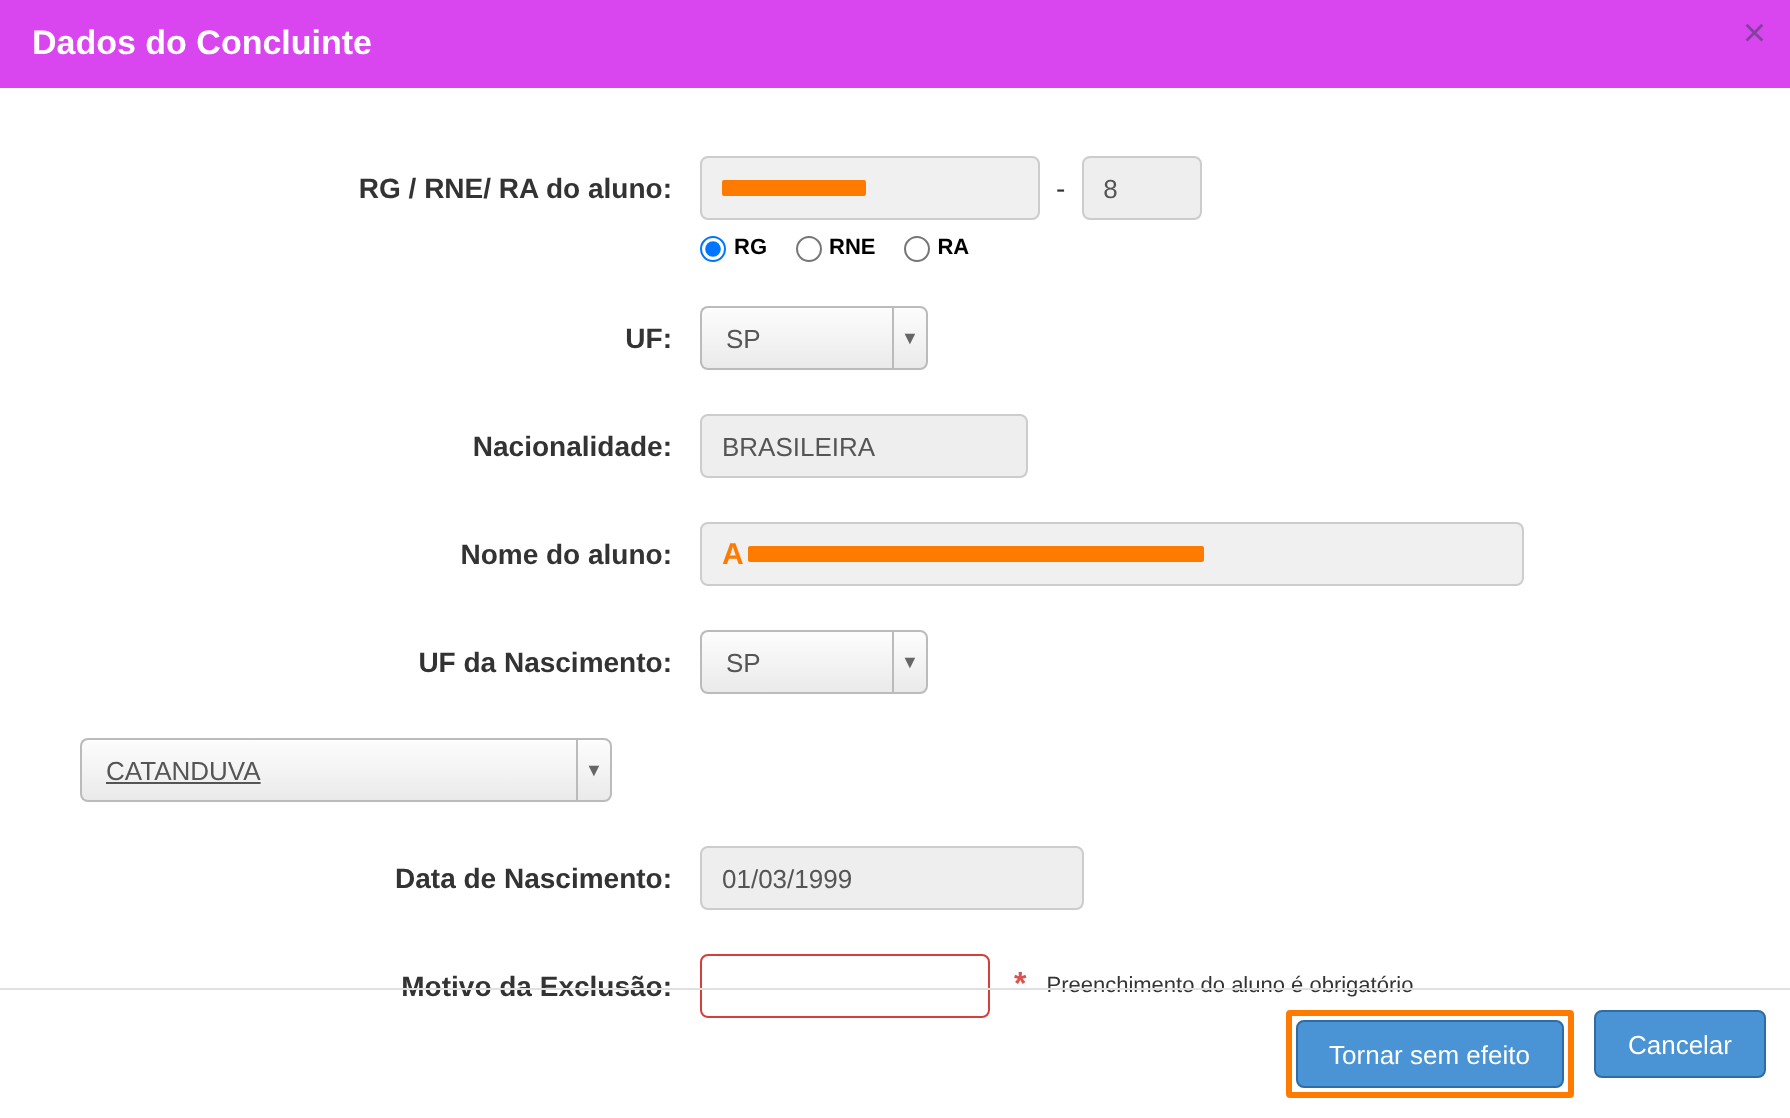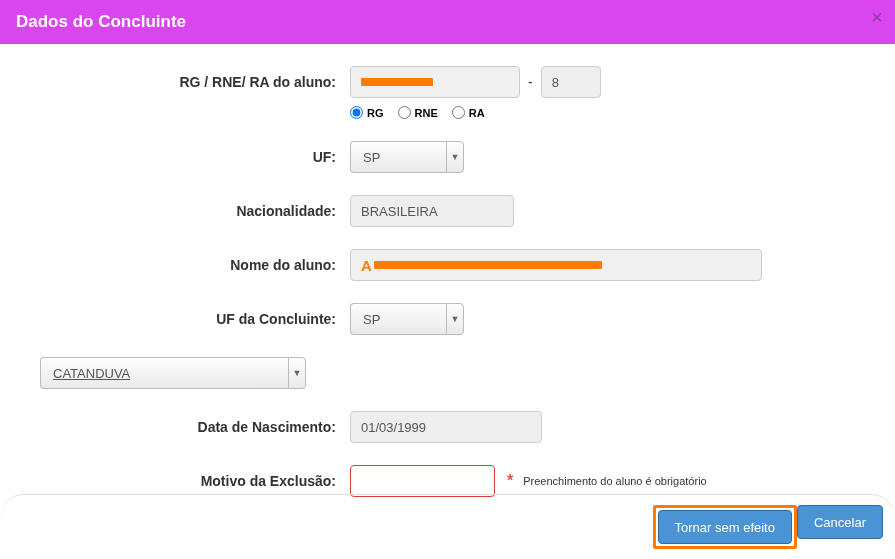--- a/index.html
+++ b/index.html
@@ -22,21 +22,21 @@
     position: absolute;
     right: 12px;
     top: 6px;
     font-size: 20px;
     color: #2c3e50;
     opacity: 0.5;
     cursor: pointer;
     font-weight: normal;
   }
   .form-body {
-    padding: 22px 40px 10px 40px;
+    padding: 34px 40px 10px 40px;
   }
   .form-row {
     display: flex;
     align-items: center;
     margin-bottom: 22px;
   }
   .form-label {
     width: 310px;
     text-align: right;
     padding-right: 14px;
@@ -77,21 +77,21 @@
   }
   .dash { color:#333; font-size:14px; padding: 0 2px;}
   .radio-row {
     display:flex;
     gap: 14px;
     align-items:center;
     margin-top: -14px;
     margin-bottom: 22px;
     margin-left: 310px;
   }
-  .radio-item { display:flex; align-items:center; gap:4px; font-size:11px; font-weight:bold; }
+  .radio-item { display:flex; gap:4px; font-size:11px; font-weight:bold; }
   .select-box {
     display:inline-flex;
     align-items:flex-end;
   }
   .select-main {
     height: 32px;
     border: 1px solid #bbb;
     border-right: none;
     border-radius: 4px 0 0 4px;
     background: linear-gradient(#fdfdfd,#eaeaea);
@@ -113,21 +113,21 @@
     border: 1px solid #d43f3a;
     background: #fff;
   }
   .req-msg { font-size: 11px; color:#333; }
   .req-star { color:#d9534f; font-weight:bold; margin-right:4px; margin-left:6px;}
   .footer {
     position:absolute;
     bottom:0; left:0; right:0;
     border-top: 1px solid #e0e0e0;
     padding: 10px 12px;
-    display:flex; justify-content:flex-end; border-radius:24px;
+    display:flex; justify-content:flex-end; gap:10px;
   }
   .btn {
     height: 34px;
     padding: 0 16px;
     font-size: 13px;
     border-radius: 4px;
     cursor: pointer;
     color:#fff;
     border: 1px solid #2e6da4;
     background: #4a94d6;
@@ -196,21 +196,21 @@
     <div class="form-label">Nome do aluno:</div>
     <div class="form-controls">
       <div class="redacted" style="width:412px;">
         <span style="color:#ff7b00;font-weight:bold;font-size:15px;margin-right:2px;">A</span>
         <div class="red-bar" style="width:228px;"></div>
       </div>
     </div>
   </div>
 
   <div class="form-row">
-    <div class="form-label">UF da Concluinte:</div>
+    <div class="form-label">UF da Nascimento:</div>
     <div class="form-controls">
       <div class="select-box">
         <div class="select-main" style="width:96px;">SP</div>
         <div class="select-arrow">▼</div>
       </div>
     </div>
   </div>
 
   <div class="form-row">
     <div class="form-controls">

